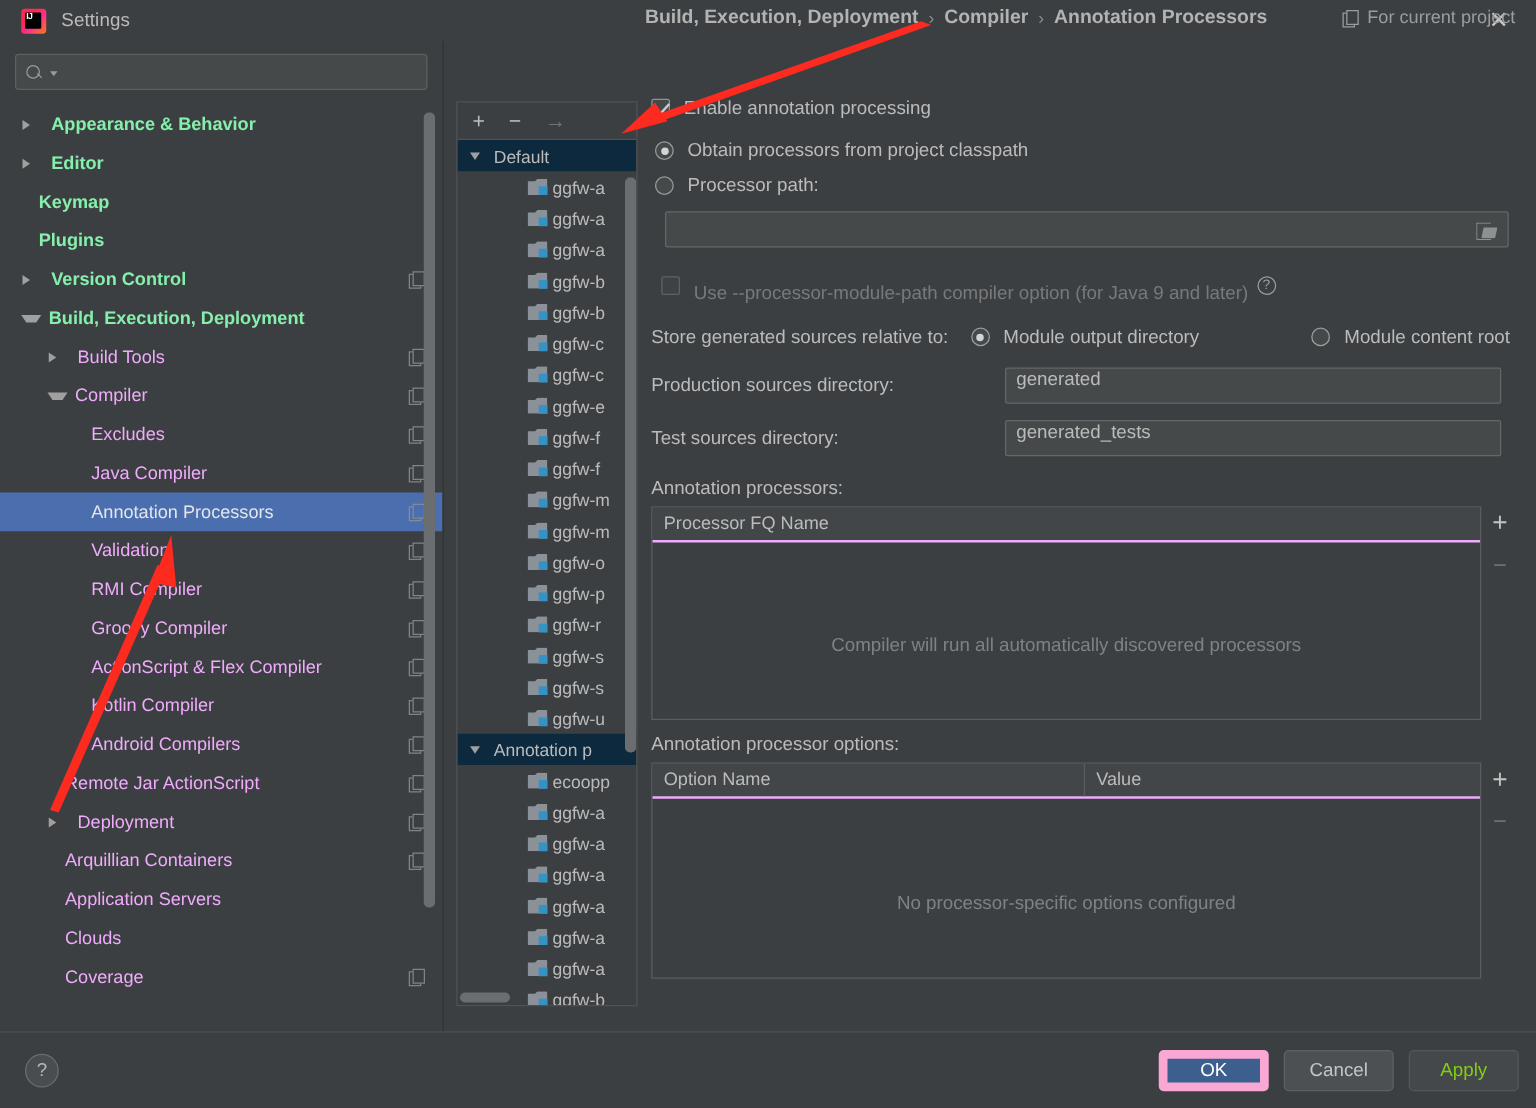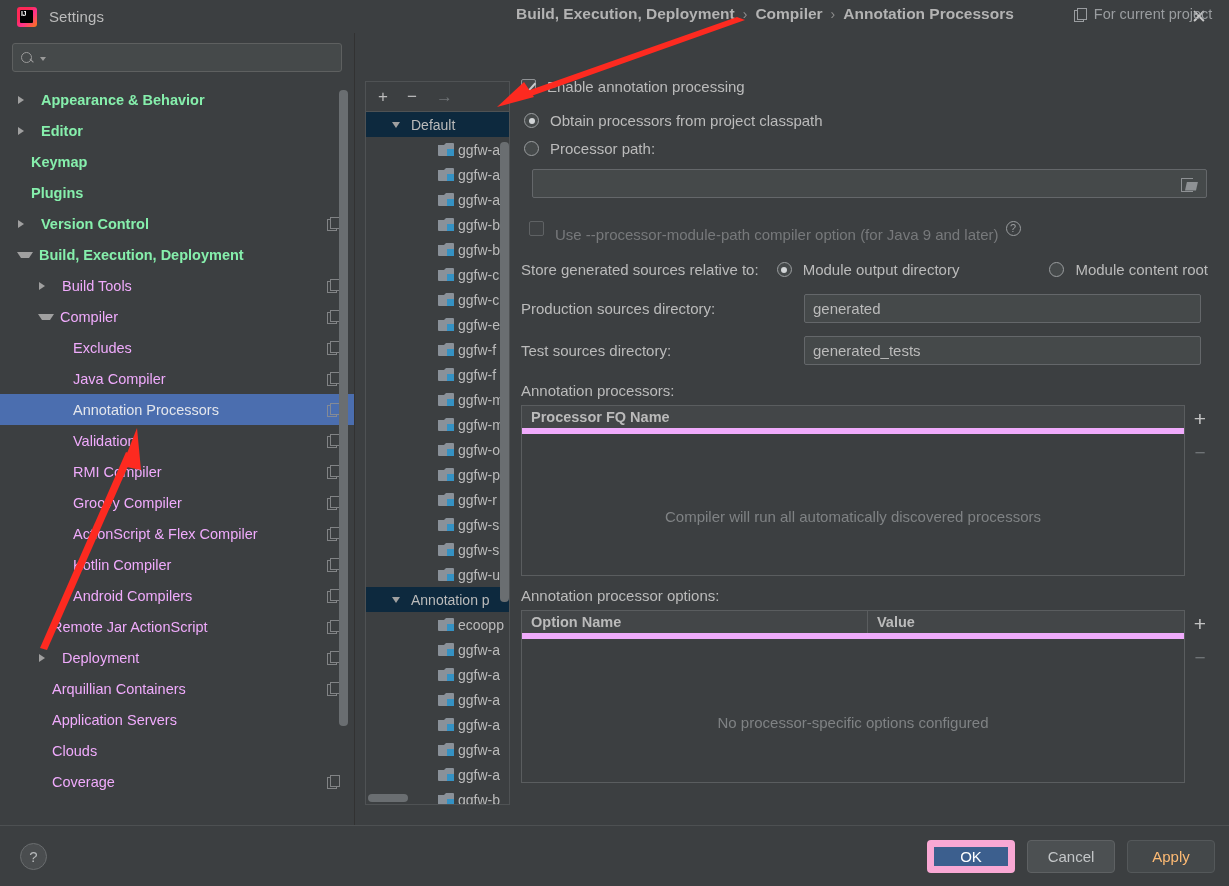--- a/index.html
+++ b/index.html
@@ -139,21 +139,21 @@
     border: 1px solid #4f5254;
   }
   .mod-toolbar {
     height: 30px; flex: 0 0 30px; display: flex; align-items: center;
     padding-left: 12px; gap: 19px; border-bottom: 1px solid #4f5254;
   }
   .mod-btn { color: #bdbdbd; font-size: 17px; line-height: 1; }
   .mod-btn.disabled { color: #6f7376; }
   .mod-list { flex: 1 1 auto; overflow: hidden; position: relative; }
   .mod-row {
-    height: 25px; display: flex; align-items: center; padding-left: 20px;
+    height: 25px; display: flex; align-items: center; padding-left: 4px;
     white-space: nowrap;
   }
   .mod-row.group { background: #0d293e; }
   .mod-row.group .mod-label { color: #bbbbbb; }
   .mod-tw-down {
     width: 0; height: 0; border-top: 6px solid #a0a0a0;
     border-left: 4.5px solid transparent; border-right: 4.5px solid transparent;
     margin-left: 6px; margin-right: 11px; flex: 0 0 auto;
   }
   .mod-indent { width: 52px; flex: 0 0 52px; }
@@ -223,21 +223,21 @@
   .lbl { color: #bbbbbb; font-size: 15px; margin-left: 11px; white-space: nowrap; }
   .lbl.dim { color: #77797b; margin-top: 13px; }
   .help-circ {
     width: 15px; height: 15px; border: 1.3px solid #9a9d9f; border-radius: 50%;
     display: inline-flex; align-items: center; justify-content: center;
     color: #9a9d9f; font-size: 11px; margin-left: 7px; flex: 0 0 15px;
   }
 
   .field {
     background: #45494a; border: 1px solid #64676a; border-radius: 2px;
-    height: 29px; display: flex; align-items: center; padding: 0 8px;
+    height: 29px; display: flex; padding: 0 8px;
     color: #bbbbbb; font-size: 15px;
   }
   .path-field { position: relative; padding-right: 34px; }
   .folder-btn {
     position: absolute; right: 8px; top: 50%; transform: translateY(-50%);
     width: 17px; height: 14px;
   }
   .folder-open {
     width: 17px; height: 14px; position: relative; display: block;
   }
@@ -253,21 +253,21 @@
 
   .grid-label { color: #bbbbbb; font-size: 15px; white-space: nowrap; }
 
   
   .table-label { color: #bbbbbb; font-size: 15px; margin-bottom: 6px; }
   .table-wrap { display: flex; }
   .table {
     flex: 1 1 auto; border: 1px solid #5a5d5f; background: #3c3f41;
     display: flex; flex-direction: column; min-width: 0;
   }
-  .thead { display: flex; height: 28px; border-bottom: 6px solid #f0abfc; background: #434648; font-weight: bold; }
+  .thead { display: flex; height: 28px; border-bottom: 2px solid #f0abfc; background: #434648; }
   .th {
     color: #bbbbbb; font-size: 14.5px; display: flex; align-items: center;
     padding-left: 9px; flex: 1 1 0; min-width: 0;
   }
   .th + .th { border-left: 1px solid #5a5d5f; }
   .tbody {
     flex: 1 1 auto; display: flex; align-items: center; justify-content: center;
   }
   .empty-text { color: #7f8284; font-size: 15px; margin-top: 24px; }
   .tbtns {
@@ -289,21 +289,21 @@
     display: flex; align-items: center; justify-content: center; margin-left: 6px;
   }
   .footer-spacer { flex: 1 1 auto; }
   .btn {
     height: 33px; min-width: 88px; border-radius: 4px; border: 1px solid #5e6163;
     background: #4c5052; color: #c3c6c8; font-size: 15px;
     display: flex; align-items: center; justify-content: center;
     margin-left: 12px; padding: 0 16px;
   }
   .btn.primary { background: #3c5f8e; border: 7px solid #f9a8d4; color: #ffffff; }
-  .btn.disabled { color: #fdba74; border-color: #54585a; background: #44484a; }
+  .btn.disabled { color: #84cc16; border-color: #54585a; background: #44484a; }
 
   
   .arrow-svg {
     position: absolute; left: 0; top: 0; width: 1229px; height: 886px;
     pointer-events: none; z-index: 50;
   }
 </style>
 </head>
 <body>
 

